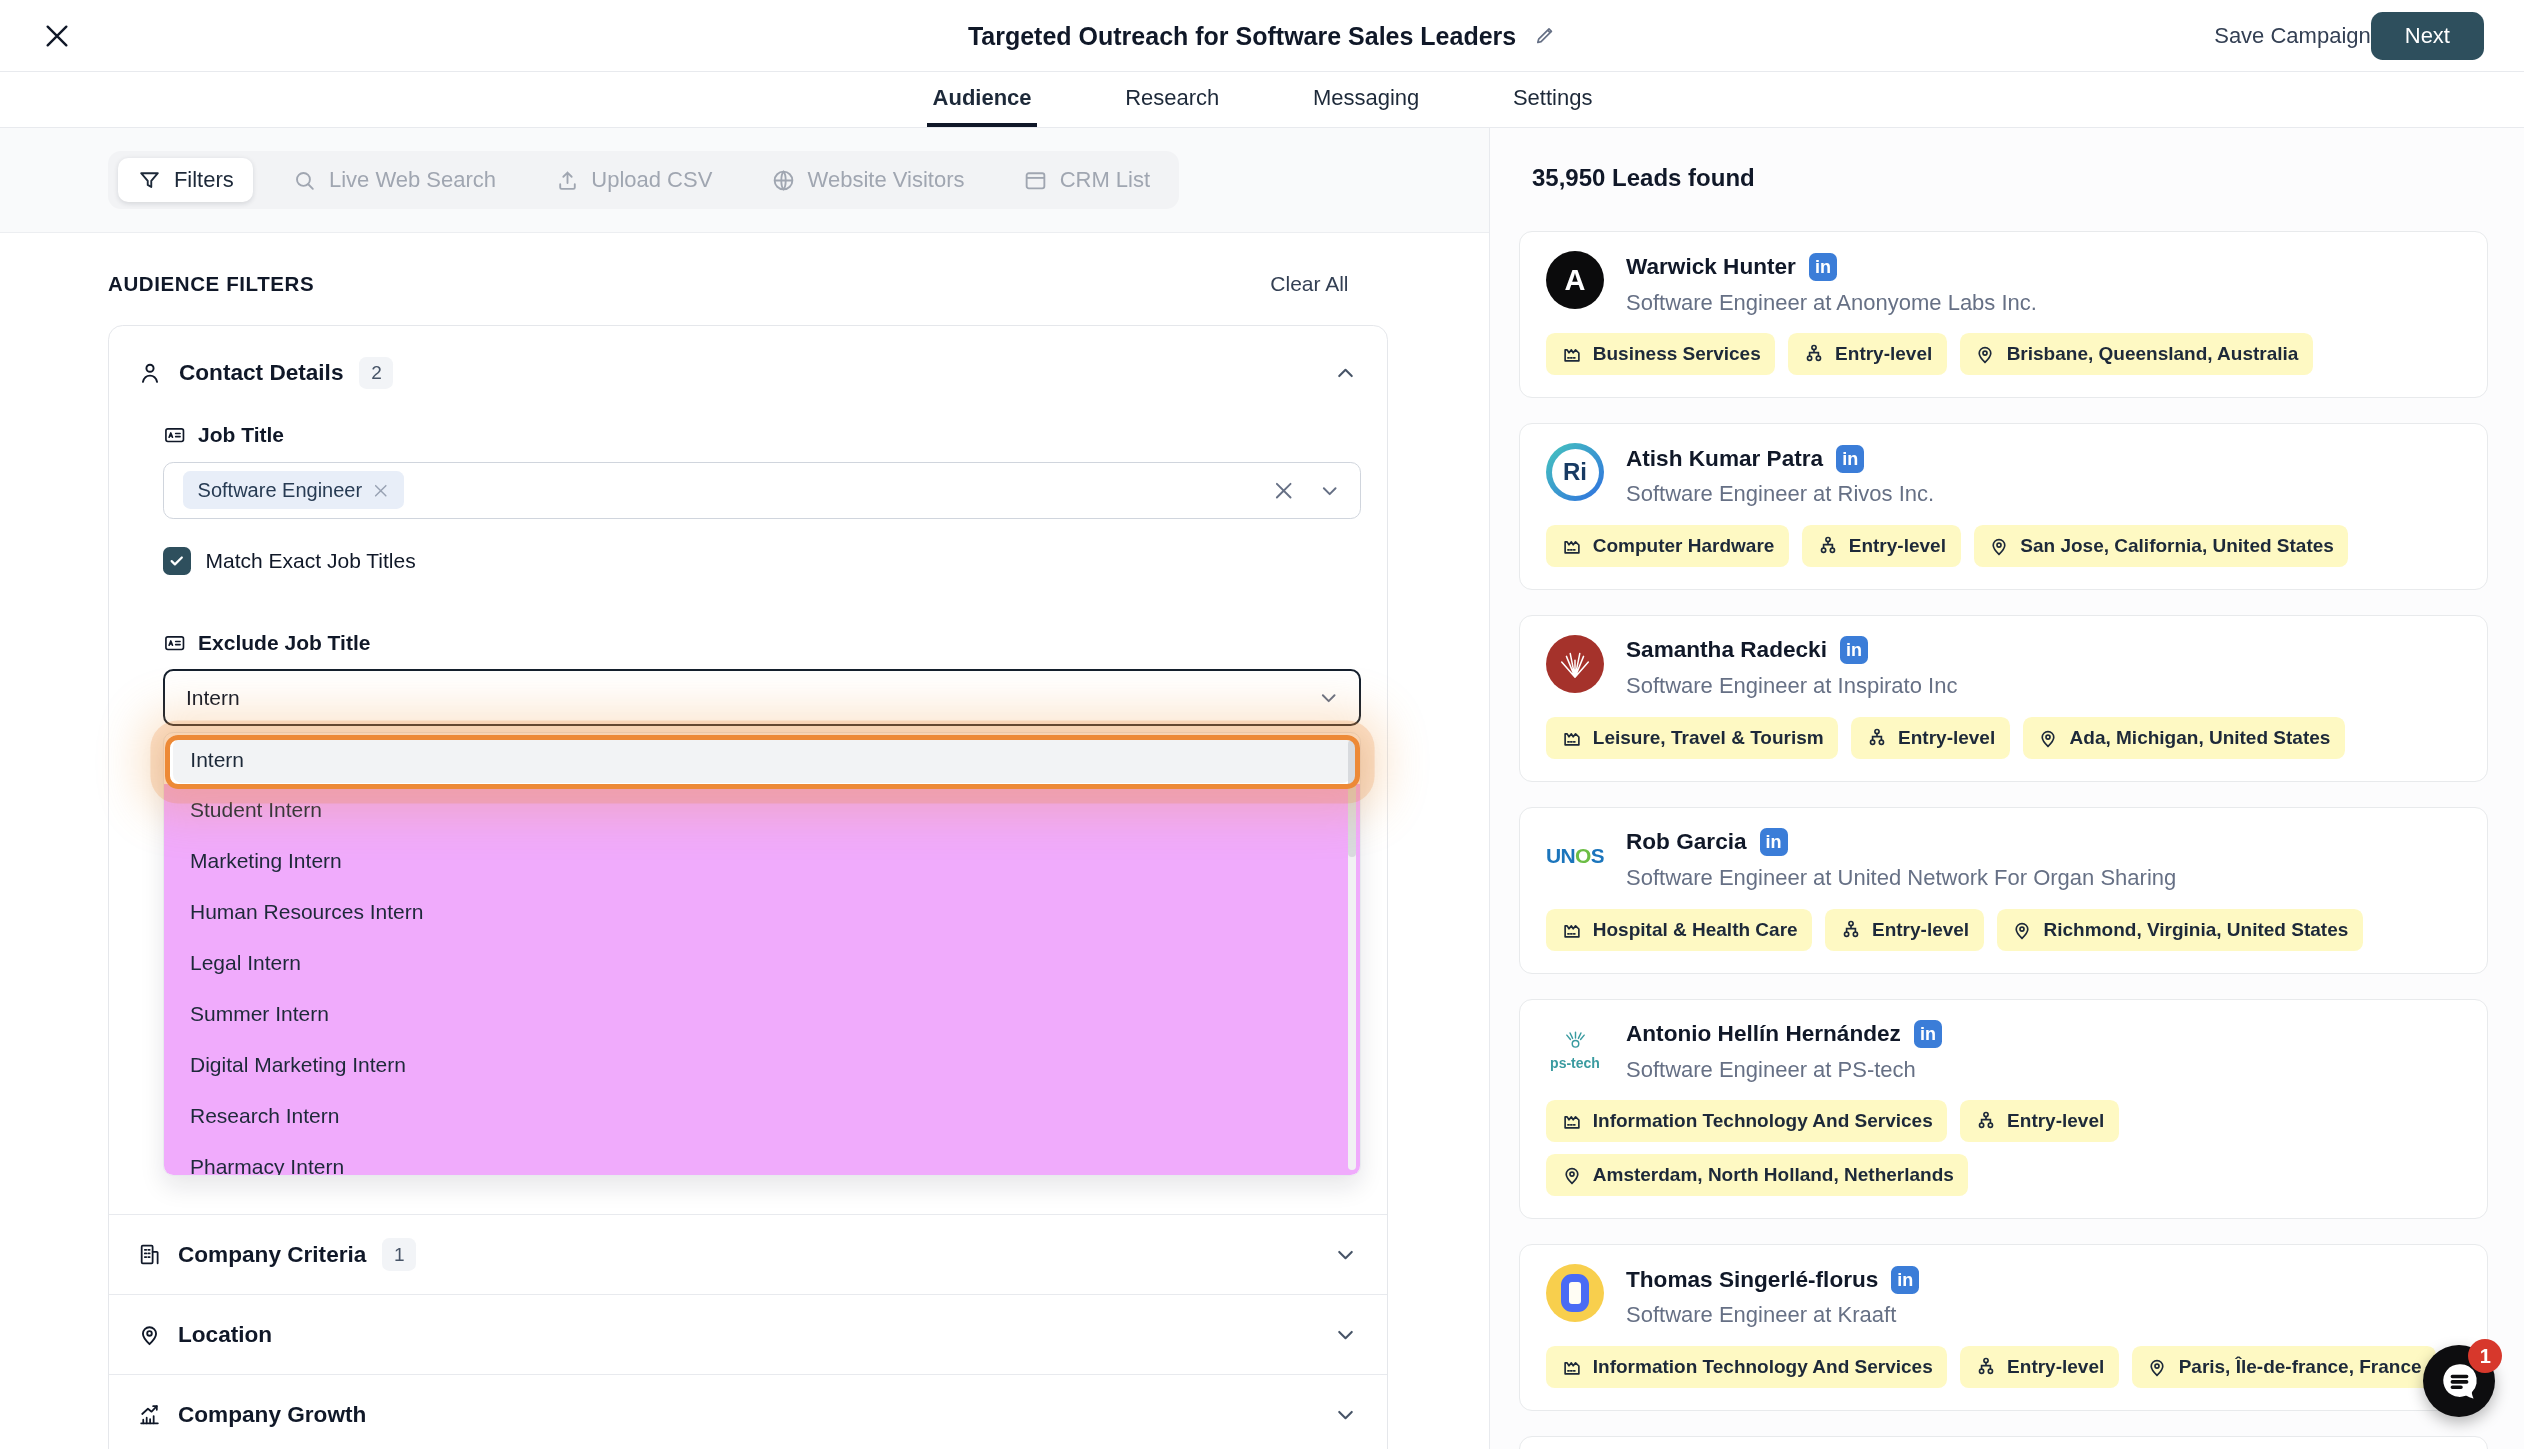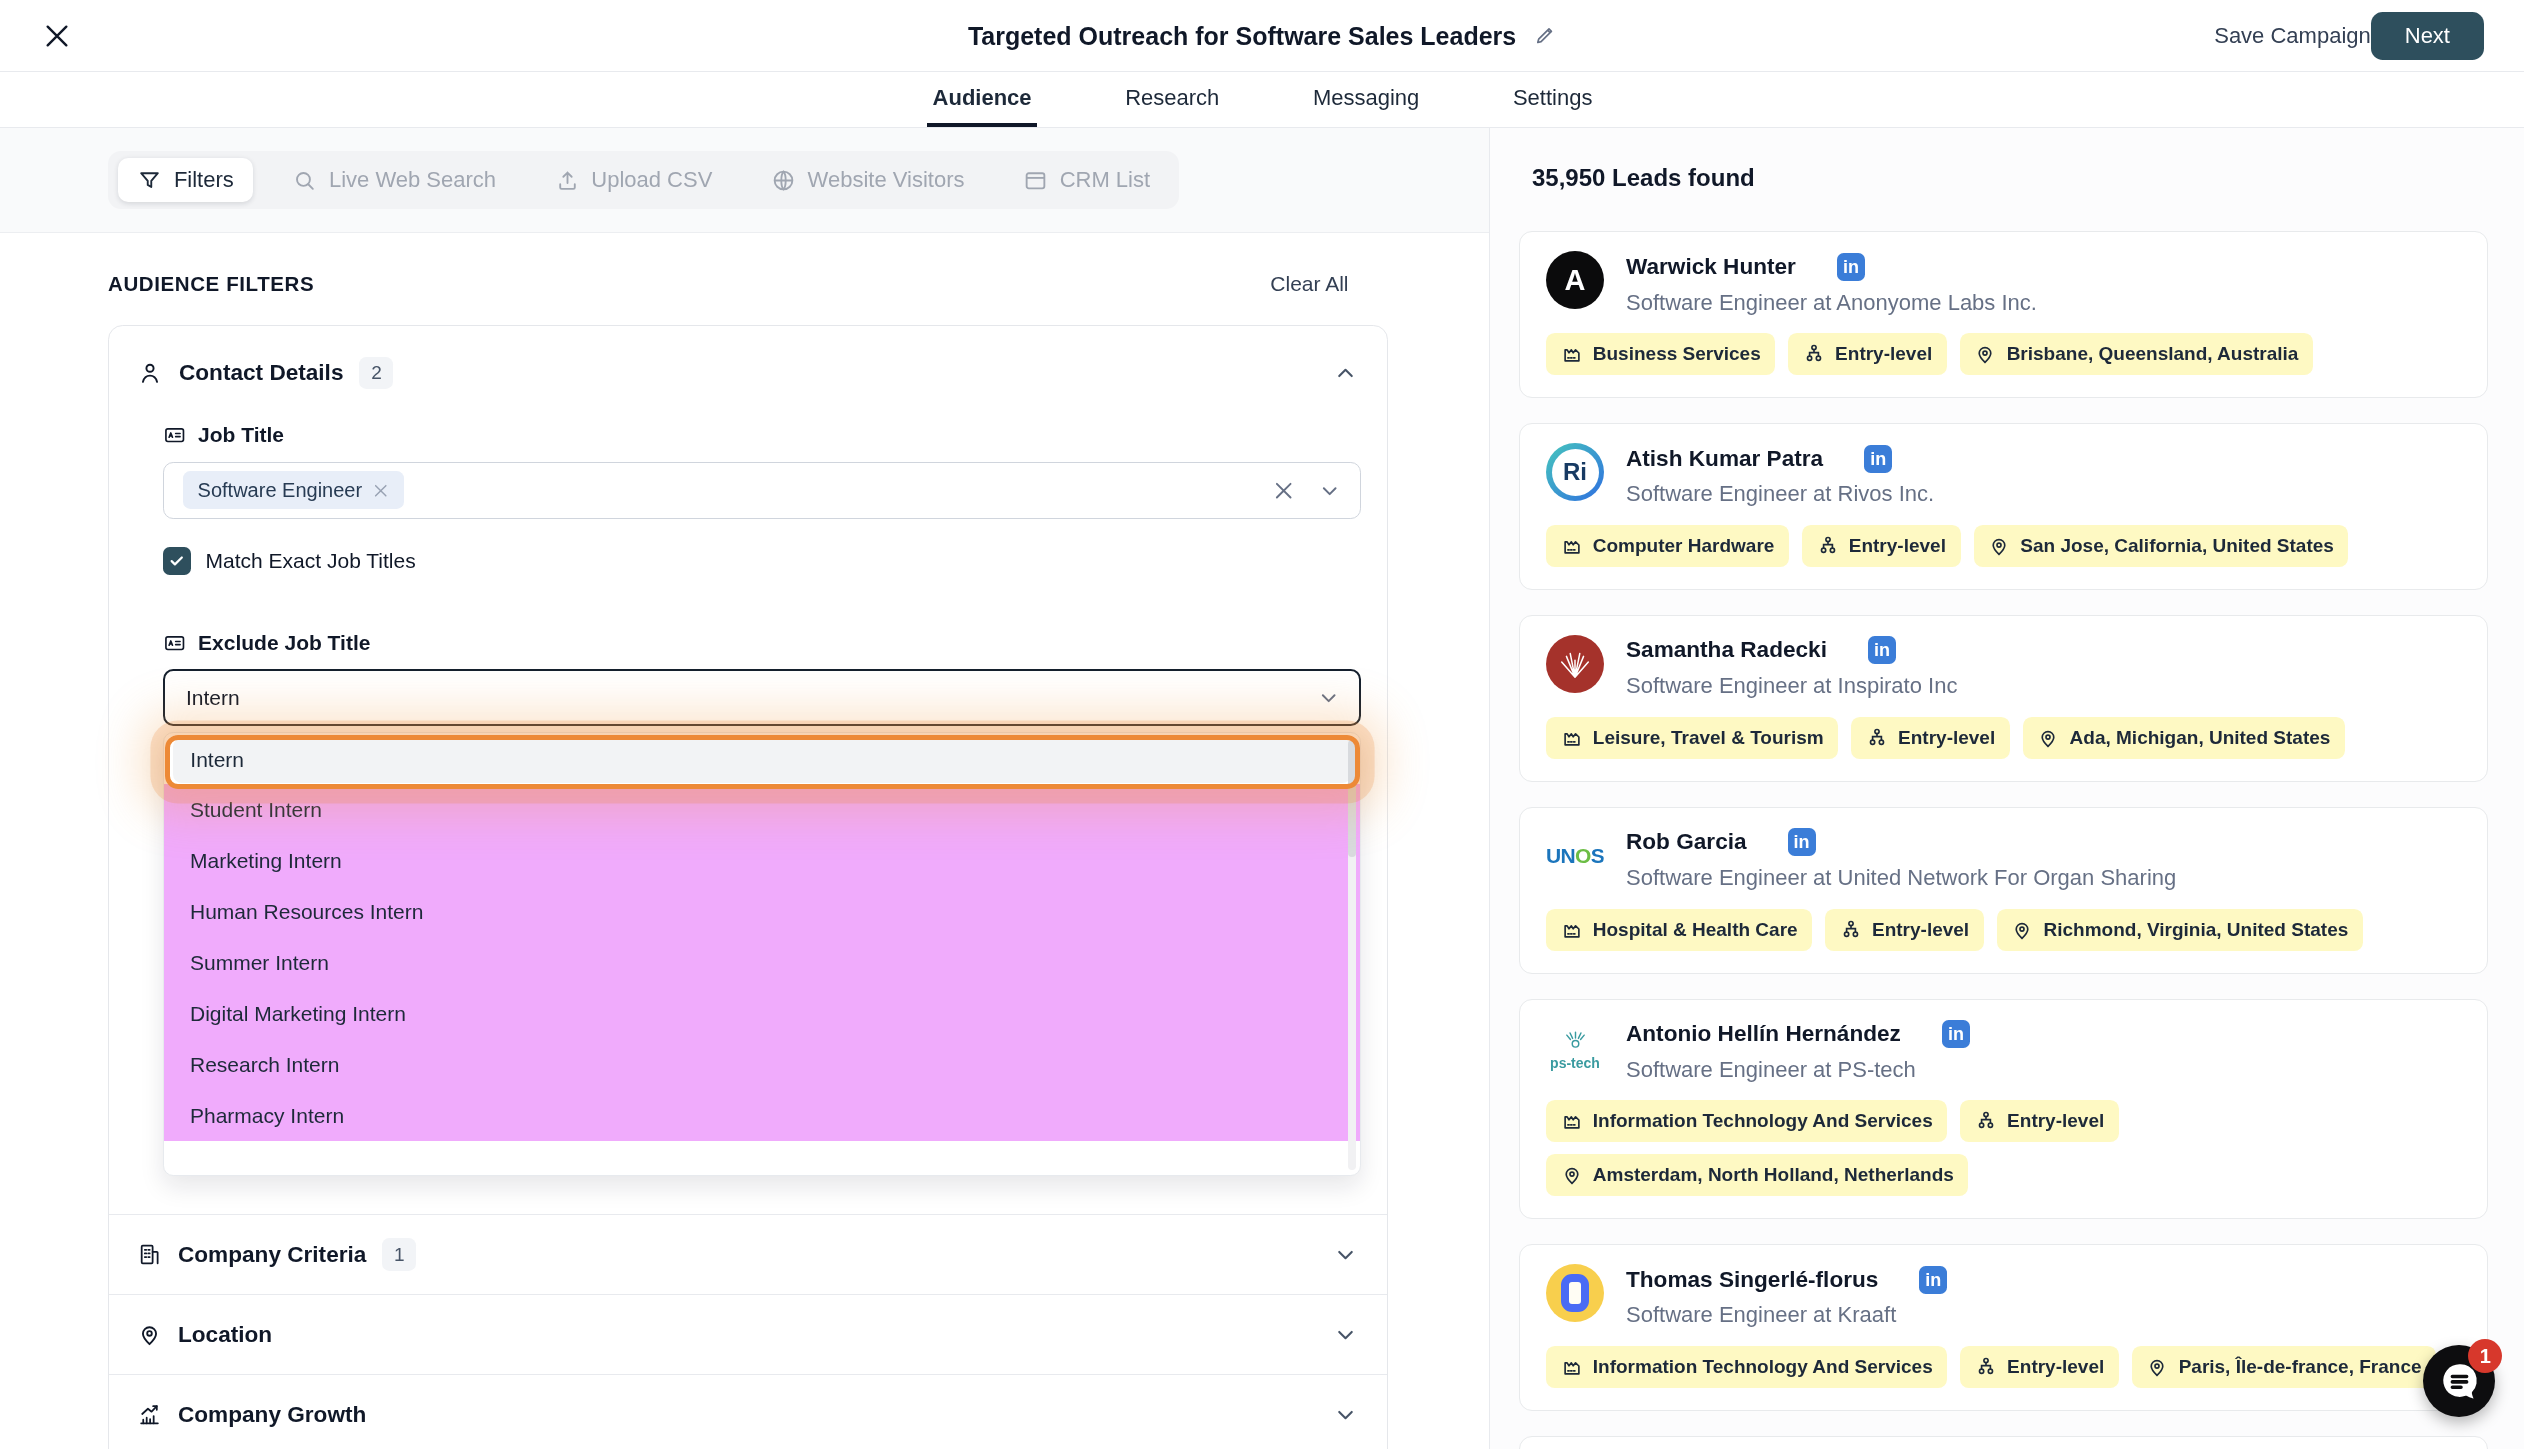--- a/index.html
+++ b/index.html
@@ -111,21 +111,21 @@
   .cards { margin-top:39px; display:flex; flex-direction:column; gap:25px; }
   .lead-card { background:#fff; border:1.5px solid #e8eaec; border-radius:13px;
     padding:19px 26px 22px; cursor:pointer; }
   .lc-head { display:flex; gap:22px; }
   .avatar { width:58px; height:58px; border-radius:50%; flex:none; display:flex;
     align-items:center; justify-content:center; overflow:hidden; }
   .lc-name-row { display:flex; align-items:center; gap:13px; margin-top:1.5px; }
   .lc-name { font-size:22.6px; font-weight:700; color:#101828; white-space:nowrap; }
   .in-badge { width:28px; height:28px; background:#3b7dd8; border-radius:6.6px; color:#fff;
     font-size:18px; font-weight:700; display:flex; align-items:center; justify-content:center;
-    line-height:1; cursor:pointer;margin-left:28px; }
+    line-height:1; cursor:pointer; }
   .lc-sub { font-size:22px; color:#667085; margin-top:8.8px; white-space:nowrap; }
   .tags { display:flex; flex-wrap:wrap; gap:11.7px 13px; margin-top:17.5px; }
   .tag { display:flex; align-items:center; gap:10.2px; background:#fef9c3; border-radius:8.8px;
     padding:0 14.6px; height:42px; font-size:19px; font-weight:600; color:#1d2939; white-space:nowrap; }
   .tag svg { width:22px; height:22px; flex:none; }
 
   
   .av-black { background:#0b0b0c; color:#fff; font-size:29px; font-weight:700; }
   .av-rivos { background:linear-gradient(135deg,#46c6bd,#2f6fe0); }
   .av-rivos-inner { width:47px; height:47px; background:#fff; border-radius:50%;
@@ -336,20 +336,21 @@
                   <use href="#i-chev-down"></use>
                 </svg></span>
           </span>
         </div>
 
         <div class="dropdown">
           <div class="dd-item selected">Intern</div>
           <div class="dd-item">Student Intern</div>
           <div class="dd-item">Marketing Intern</div>
           <div class="dd-item">Human Resources Intern</div>
+          <div class="dd-item">Legal Intern</div>
           <div class="dd-item">Summer Intern</div>
           <div class="dd-item">Digital Marketing Intern</div>
           <div class="dd-item">Research Intern</div>
           <div class="dd-item">Pharmacy Intern</div>
           <div class="dd-track"></div>
           <div class="dd-thumb"></div>
         </div>
 
         <div class="annotation-ring"></div>
       </div>

